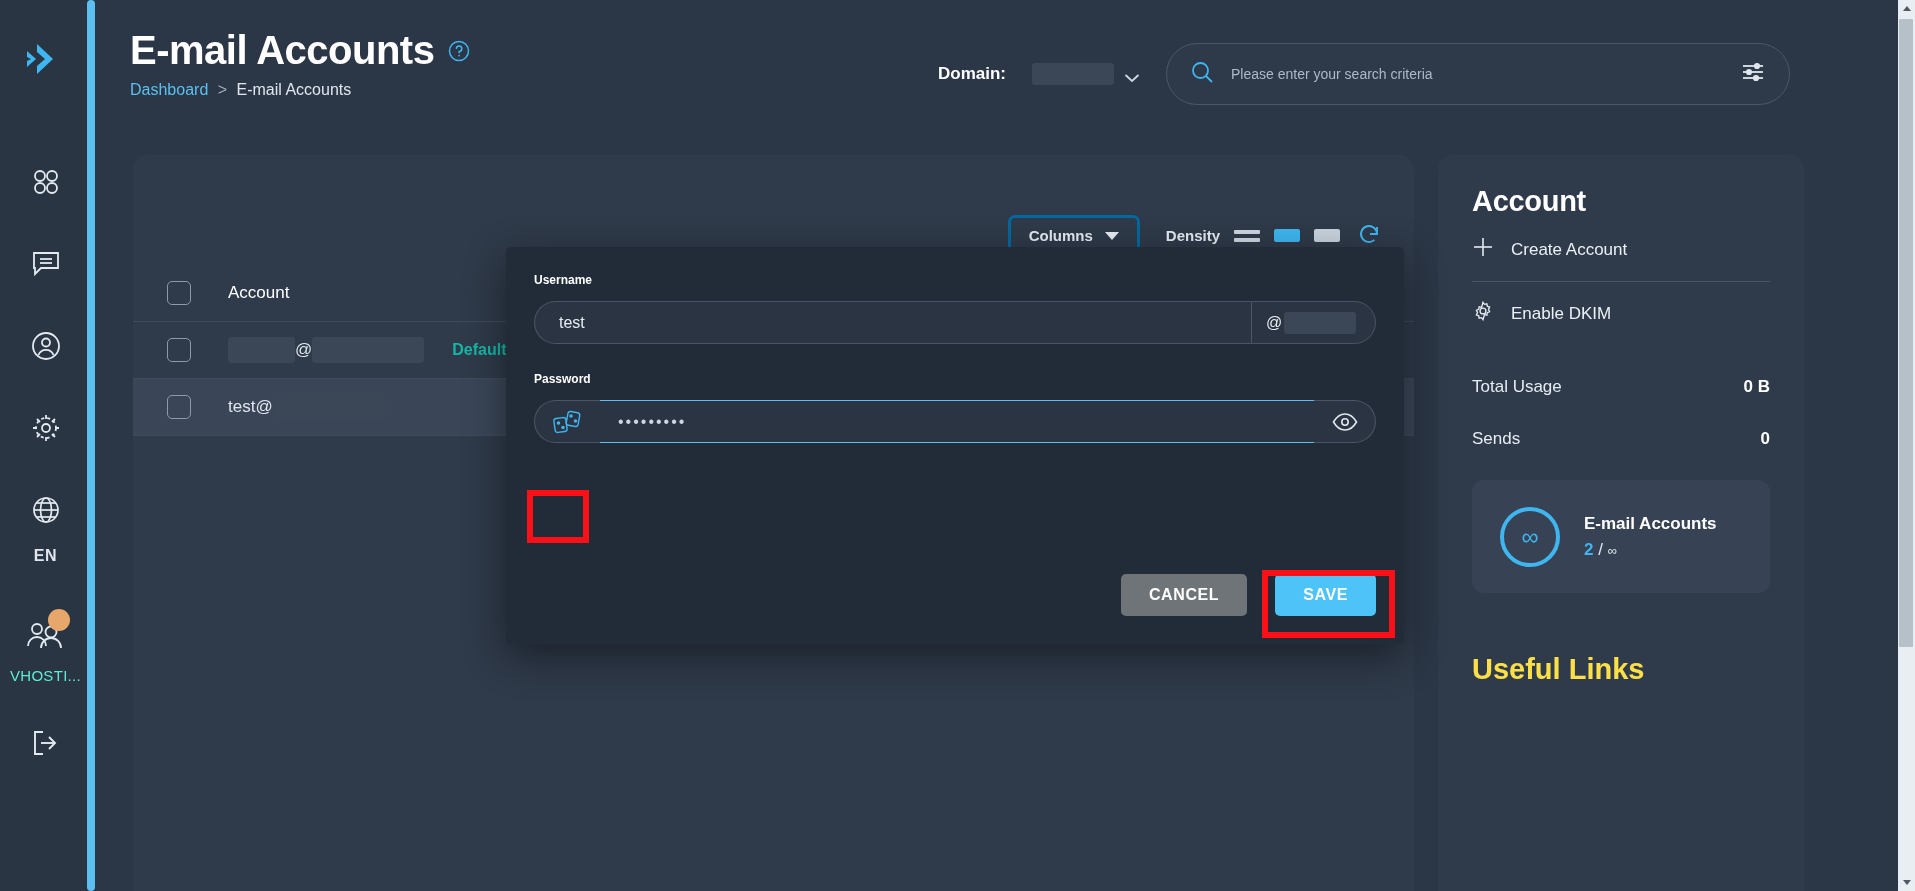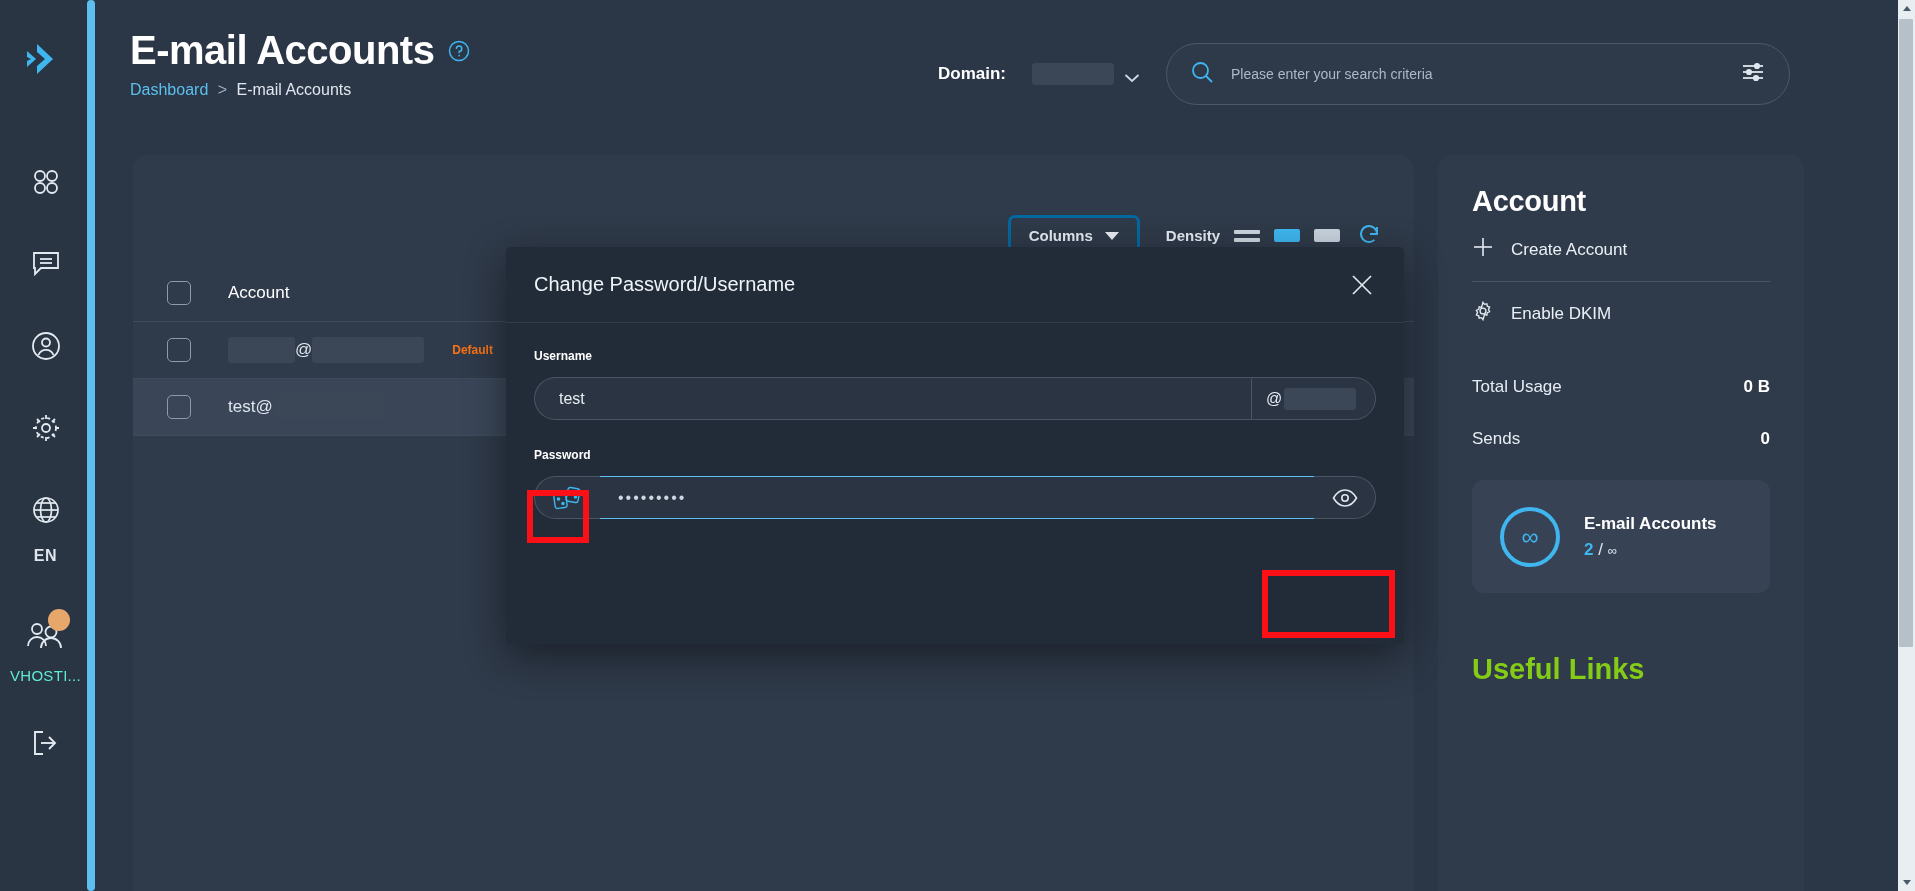--- a/index.html
+++ b/index.html
@@ -117,21 +117,21 @@
   .cb {
     width: 24px; height: 24px; border: 1px solid #8e9aa8; border-radius: 5px;
     flex: 0 0 24px; cursor: pointer;
   }
   .col-account { margin-left: 37px; font-size: 17px; font-weight: 400; color: #ffffff; }
   .cell-account { margin-left: 37px; display:flex; align-items:center; }
   .cell-text { font-size: 17px; color: #dfe6ee; }
   .r1-a { width: 67px; height: 26px; }
   .r1-b { width: 112px; height: 26px; }
   .r2-b { width: 110px; height: 26px; margin-left: 2px; }
-  .badge-default { margin-left: 28px; color: #f97316; font-size: 12px; font-weight: 700; }
+  .badge-default { margin-left: 28px; color: #14b8a6; font-size: 16px; font-weight: 700; }
 
   
   .right-panel {
     position: absolute; left: 1438px; top: 155px; width: 366px; height: 736px;
     background: #2f3a4a; border-radius: 14px 14px 0 0; padding: 30px 34px;
   }
   .rp-title { font-size: 29px; font-weight: 700; color: #ffffff; letter-spacing: -0.3px; }
   .action-row {
     display:flex; align-items:center; gap: 17px; padding: 18px 0;
     color: #eaf0f6; font-size: 17px; cursor: pointer;
@@ -149,21 +149,21 @@
   }
   .quota-circle {
     width: 60px; height: 60px; border-radius: 50%; border: 4px solid #3fb6ef;
     display:flex; align-items:center; justify-content:center;
     color: #3fb6ef; font-size: 24px; line-height: 1;
   }
   .quota-name { font-size: 17px; color: #ffffff; font-weight: 600; }
   .quota-count { margin-top: 6px; font-size: 17px; color: #dfe6ee; }
   .quota-count .used { color: #3fb6ef; font-weight: 700; }
   .quota-count .inf { font-size: 13px; }
-  .useful-links { margin-top: 60px; font-size: 29px; font-weight: 700; color: #84cc16; }
+  .useful-links { margin-top: 60px; font-size: 29px; font-weight: 700; color: #fde047; }
 
   
   .modal-overlay { position: absolute; inset: 0; }
   .modal {
     position: absolute; left: 506px; top: 247px; width: 898px; height: 397px;
     background: #222b38; border-radius: 5px;
     box-shadow: 0 12px 40px rgba(0,0,0,.45);
   }
   .modal-head {
     height: 76px; display:flex; align-items:center; justify-content: space-between;
@@ -469,29 +469,20 @@
           <span class="inf">∞</span>
         </div>
       </div>
     </div>
 
     <div class="useful-links">Useful Links</div>
   </div>
 
   <div class="modal-overlay">
     <div class="modal">
-      <div class="modal-head">
-        <div class="modal-title">Change Password/Username</div>
-        <span class="close-x">
-          <svg width="28" height="28" viewBox="0 0 28 28" stroke="#dfe6ee" stroke-width="1.7">
-            <line x1="5" y1="5" x2="23" y2="23"></line>
-              <line x1="23" y1="5" x2="5" y2="23"></line>
-          </svg>
-        </span>
-      </div>
 
       <div class="modal-body">
         <div class="field-label">Username</div>
         <div class="username-row">
           <input class="username-input" type="text" value="test" style="">
           <div class="username-suffix">
             <span>@</span>
             <span class="redact suffix-redact"></span>
           </div>
         </div>
@@ -511,20 +502,24 @@
           <input class="pw-input" type="text" value="•••••••••" style="">
           <div class="pw-eye">
             <svg width="26" height="18" viewBox="0 0 26 18" fill="none" stroke="#dfe6ee" stroke-width="1.6">
               <path d="M1.5 9 C5 3 9 1 13 1 C17 1 21 3 24.5 9 C21 15 17 17 13 17 C9 17 5 15 1.5 9 Z"></path>
               <circle cx="13" cy="9" r="3.2"></circle>
             </svg>
           </div>
         </div>
       </div>
 
+      <div class="modal-actions">
+        <button class="btn btn-cancel">CANCEL</button>
+        <button class="btn btn-save">SAVE</button>
+      </div>
     </div>
   </div>
 
   <div class="anno anno-dice"></div>
   <div class="anno anno-save"></div>
 
   <div class="scrollbar">
     <div class="sb-arrow sb-up">
         <span class="tri"></span>
       </div>

